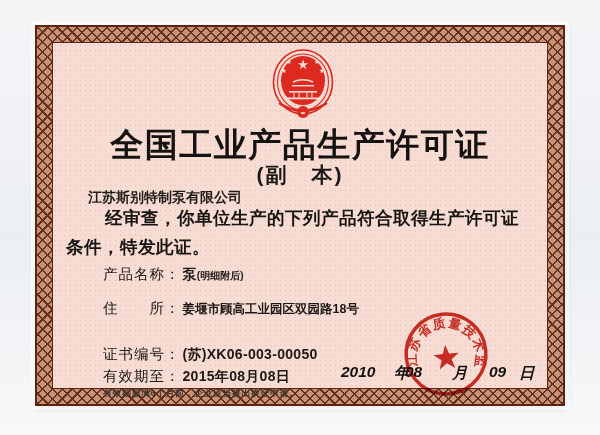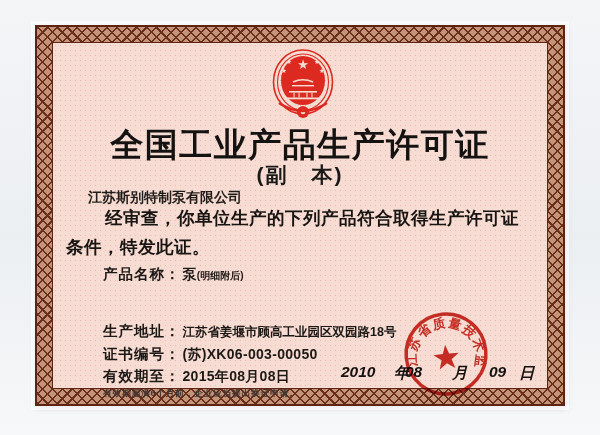--- a/index.html
+++ b/index.html
@@ -39,21 +39,21 @@
     text-align:center;font-size:21px;font-weight:bold;color:#1b1917;letter-spacing:2px;
   }
   .company{position:absolute;left:35px;top:146px;font-size:14px;font-weight:600;color:#201c1a;}
   .statement{
     position:absolute;left:13px;top:161px;width:484px;margin:0;
     font-size:17.5px;font-weight:bold;color:#171412;line-height:29px;letter-spacing:.5px;
   }
   .statement span{display:block;}
   .statement .l1{text-indent:39px;}
   .row{position:absolute;left:50px;white-space:nowrap;color:#1c1816;}
-  .row .lbl{font-size:14.5px;font-weight:bold;letter-spacing:1px;}
+  .row .lbl{font-size:14.5px;font-weight:normal;letter-spacing:1px;}
   .row .val{font-size:12.5px;font-weight:bold;margin-left:2px;}
   .row .val-lg{font-size:14px;font-weight:bold;margin-left:2px;letter-spacing:.3px;}
   .row .note{font-size:10px;font-weight:bold;}
   .r-product{top:222px;}
   .r-address{top:256px;}
   .r-production{top:279px;}
   .r-certno{top:302px;}
   .r-valid{top:324px;}
   .footnote{position:absolute;left:50px;top:344px;font-size:9px;font-weight:bold;color:#433530;letter-spacing:.5px;}
   .issue-date{position:absolute;left:0;top:320px;width:100%;height:22px;font-weight:bold;color:#15110f;}
@@ -101,24 +101,24 @@
 
       <p class="statement">
         <span class="l1">经审查，你单位生产的下列产品符合取得生产许可证</span>
         <span class="l2">条件，特发此证。</span>
       </p>
 
       <div class="row r-product">
         <span class="lbl">产品名称：</span><span class="val-lg">泵</span><span class="note">(明细附后)</span>
       </div>
 
+      <div class="row r-address">
+        <span class="lbl">住　　所：</span><span class="val">姜堰市顾高工业园区双园路18号</span>
+      </div>
 
-      <div class="row r-production">
-        <span class="lbl">生产地址：</span><span class="val">江苏省姜堰市顾高工业园区双园路18号</span>
-      </div>
 
       <div class="row r-certno">
         <span class="lbl">证书编号：</span><span class="val-lg">(苏)XK06-003-00050</span>
       </div>
 
       <div class="row r-valid">
         <span class="lbl">有效期至：</span><span class="val-lg">2015年08月08日</span>
       </div>
 
       <div class="footnote">有效期届满6个月前，企业应当提出换证申请。</div>

